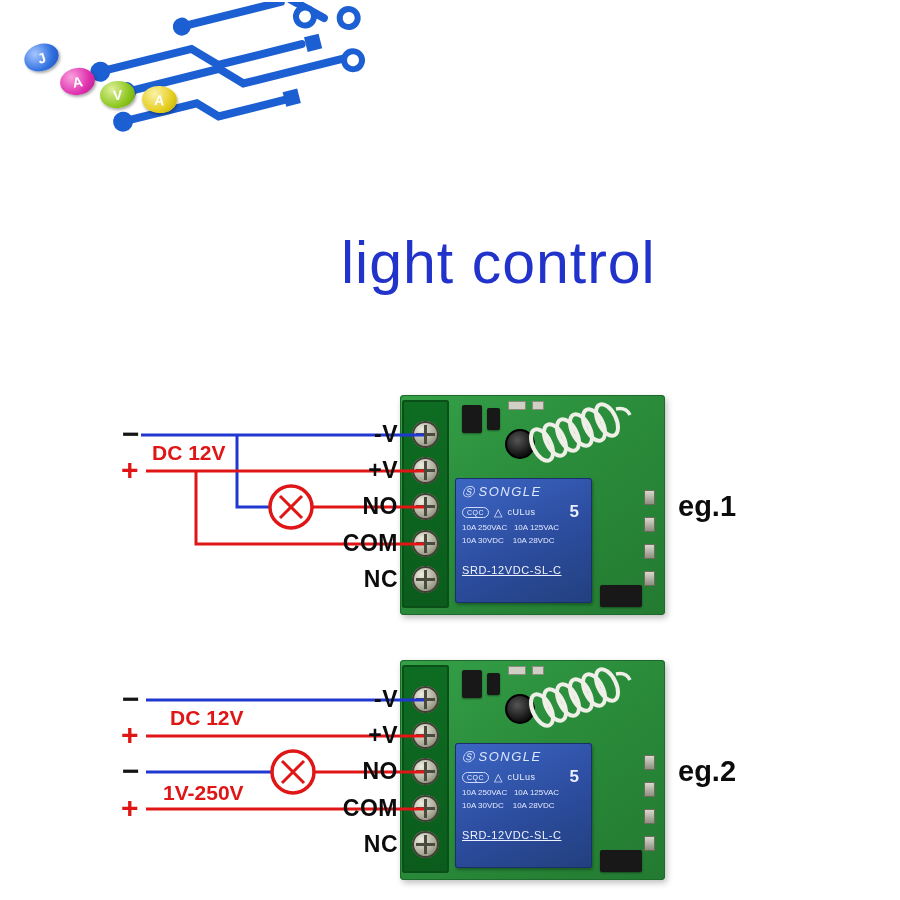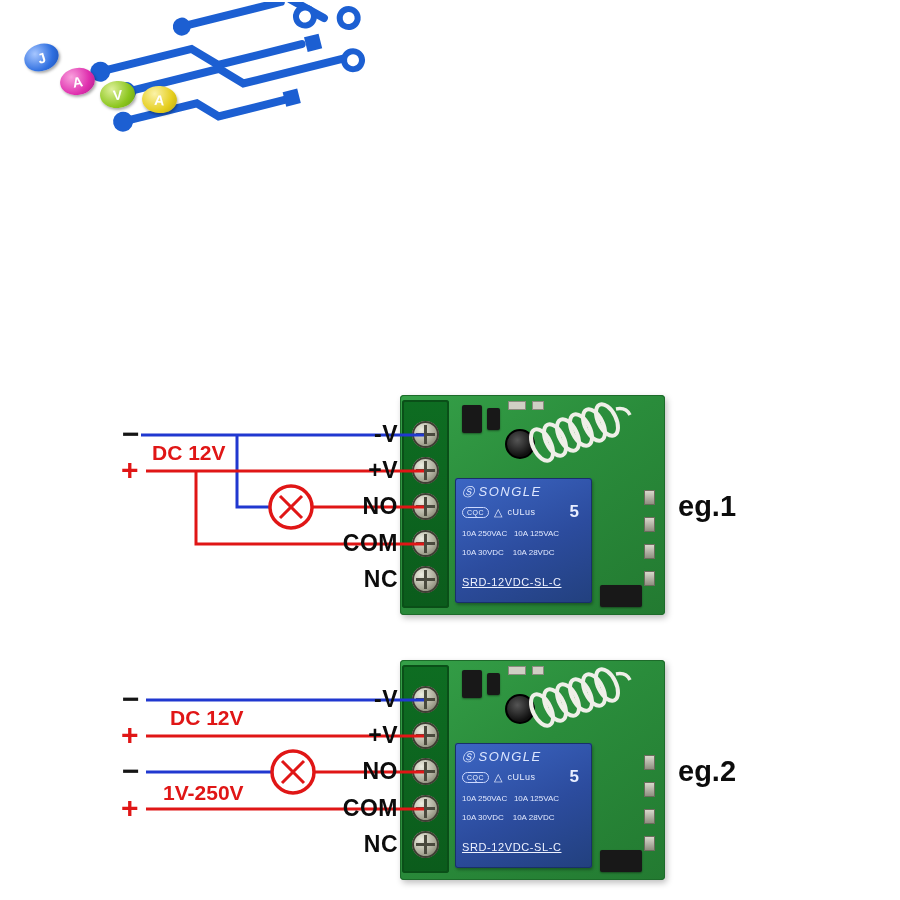--- a/index.html
+++ b/index.html
@@ -42,21 +42,21 @@
            background:linear-gradient(155deg,#3c66c4 0%, #2c4c9e 55%, #22407e 100%);
            box-shadow:0 0 0 1px #19306a inset, 1px 2px 3px rgba(0,0,0,.3);
            color:#e8eeff; padding:6px 7px; overflow:hidden; }
   .relay-brand { font-size:13px; letter-spacing:1.5px; color:#dce6ff; white-space:nowrap;font-style:italic; }
   .sprefix { font-size:12px; margin-right:3px; }
   .relay-certs { display:flex; align-items:center; gap:5px; margin-top:2px; height:18px; }
   .cqc { border:1px solid #cdd9ff; border-radius:8px; font-size:7px; padding:1px 4px; letter-spacing:.5px; }
   .tri { font-size:11px; }
   .ul  { font-size:9px; letter-spacing:.5px; }
   .num5 { font-size:17px; font-weight:bold; margin-left:auto; margin-right:6px; }
-  .relay-ratings { font-size:8px; white-space:pre; line-height:1.35; margin-top:8px; color:#e2e9ff; }
+  .relay-ratings { font-size:8px; white-space:pre; line-height:1.35; margin-top:2px; color:#e2e9ff; }
   .relay-model { font-size:11px; margin-top:17px; letter-spacing:.6px; color:#eef2ff; white-space:nowrap;text-decoration:underline; }
 
   .coil { position:absolute; left:128px; top:2px; width:105px; height:72px; z-index:4; }
   .cap  { position:absolute; left:105px; top:34px; width:30px; height:30px; border-radius:50%;
           background:radial-gradient(circle at 40% 35%, #555, #101010 70%); border:2px solid #000; }
   .comp { position:absolute; background:#181818; border-radius:2px; box-shadow:0 1px 2px rgba(0,0,0,.4); }
   .comp-a { left:62px; top:10px; width:20px; height:28px; }
   .comp-b { left:87px; top:13px; width:13px; height:22px; }
   .comp-c { left:200px; top:190px; width:42px; height:22px; }
   .smd  { position:absolute; background:#cfcfc4; border:1px solid #8a8a7e; }
@@ -110,20 +110,21 @@
           <circle cx="310" cy="48" r="9"></circle>
         </g>
       </g>
     </svg>
     <span class="bead b0">J</span>
     <span class="bead b1">A</span>
     <span class="bead b2">V</span>
     <span class="bead b3">A</span>
   </div>
 
+  <div class="banner-title">light control</div>
 
   <div class="board" style="left:400px; top:395px;">
     <div class="tblock">
       <div class="screw" style="top:21px"></div>
       <div class="screw" style="top:57px"></div>
       <div class="screw" style="top:93px"></div>
       <div class="screw" style="top:130px"></div>
       <div class="screw" style="top:166px"></div>
     </div>
     <div class="comp comp-a"></div>

